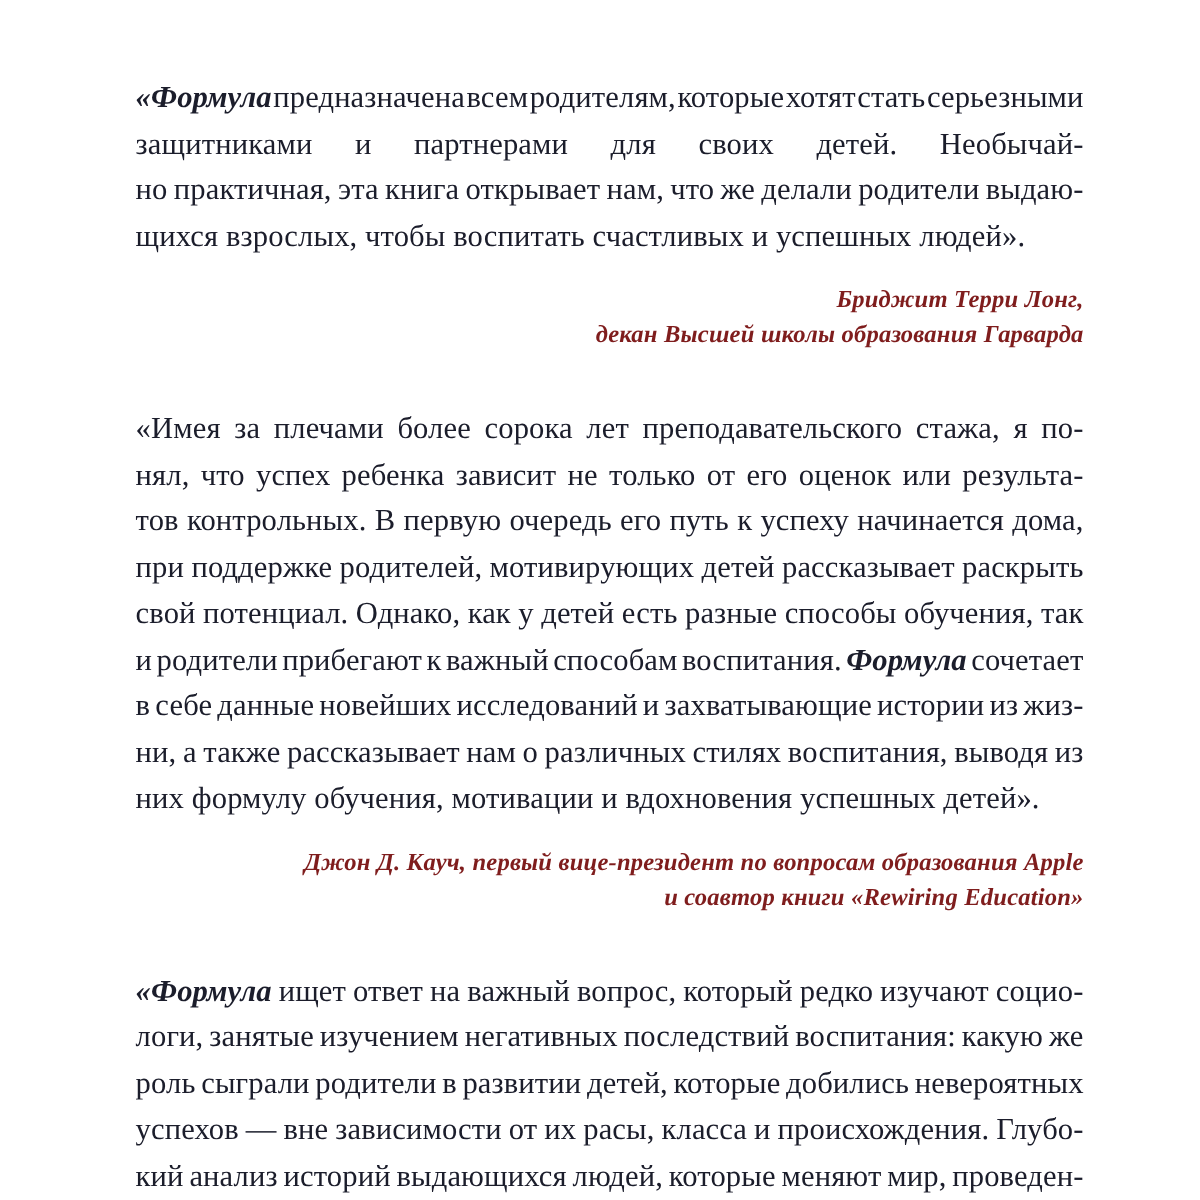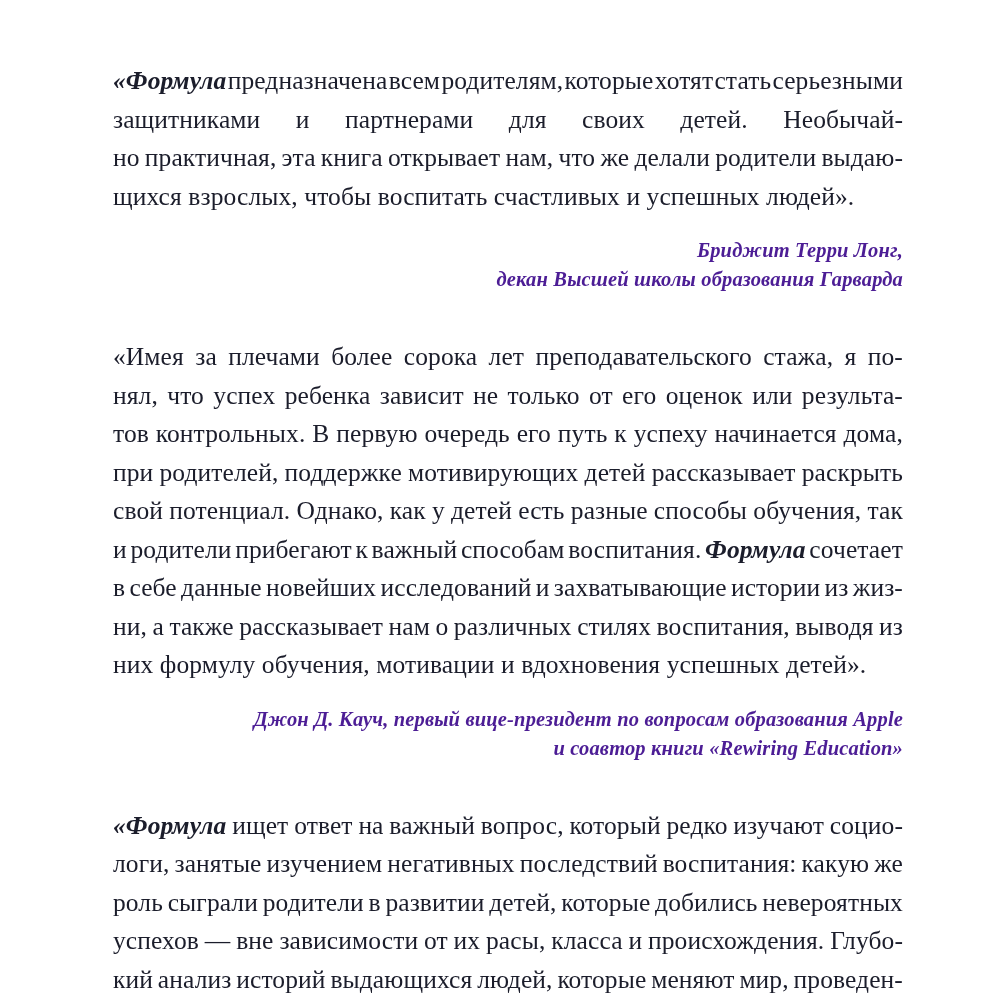--- a/index.html
+++ b/index.html
@@ -69,21 +69,21 @@
     text-align: right;
     width: 790px;
   }
   .attrib .aline {
     display: block;
     font-style: italic;
     font-weight: 700;
     font-size: 20.5px;
     line-height: 29px;
     letter-spacing: 0.15px;
-    color: #4c1d95;
+    color: #7f1d1d;
     white-space: nowrap;
   }
 </style>
 </head>
 <body>
 
 <div class="page">
   <div class="content">
 
     <div class="quote-block">
@@ -166,22 +166,22 @@
             <span class="w"><span>очередь</span></span>
             <span class="w"><span>его</span></span>
             <span class="w"><span>путь</span></span>
             <span class="w"><span>к</span></span>
             <span class="w"><span>успеху</span></span>
             <span class="w"><span>начинается</span></span>
             <span class="w"><span>дома,</span></span>
           </div>
           <div class="qline just">
             <span class="w"><span>при</span></span>
+            <span class="w"><span>поддержке</span></span>
             <span class="w"><span>родителей,</span></span>
-            <span class="w"><span>поддержке</span></span>
             <span class="w"><span>мотивирующих</span></span>
             <span class="w"><span>детей</span></span>
             <span class="w"><span>рассказывает</span></span>
             <span class="w"><span>раскрыть</span></span>
           </div>
           <div class="qline just">
             <span class="w"><span>свой</span></span>
             <span class="w"><span>потенциал.</span></span>
             <span class="w"><span>Однако,</span></span>
             <span class="w"><span>как</span></span>

